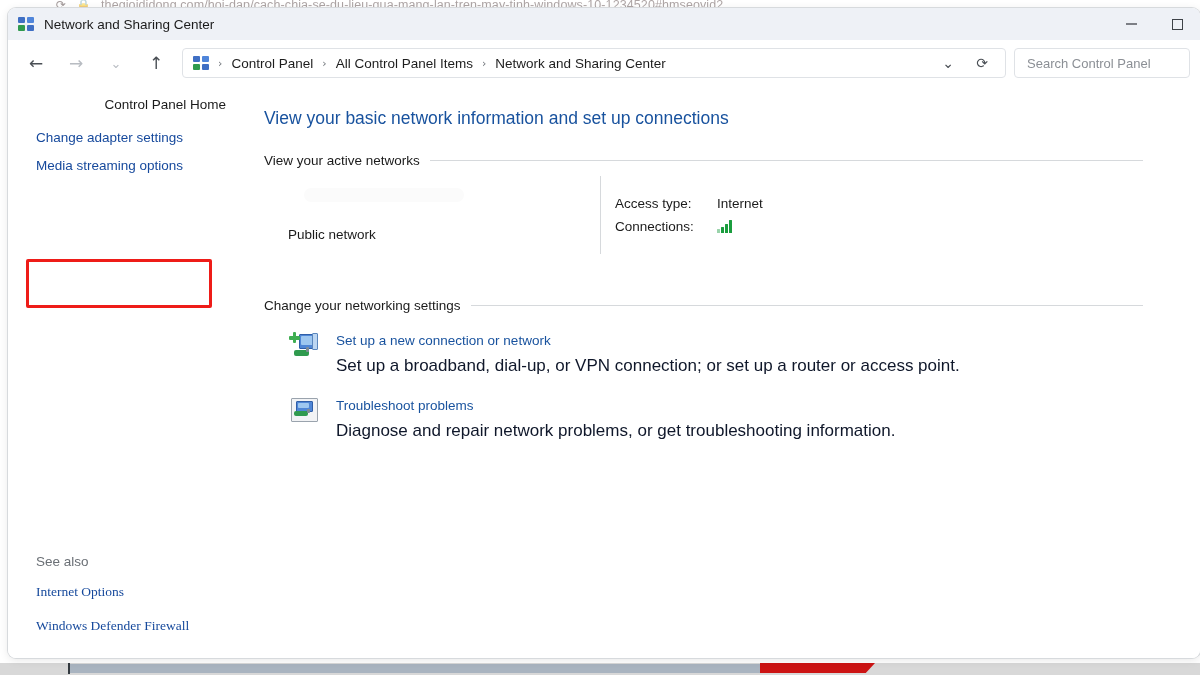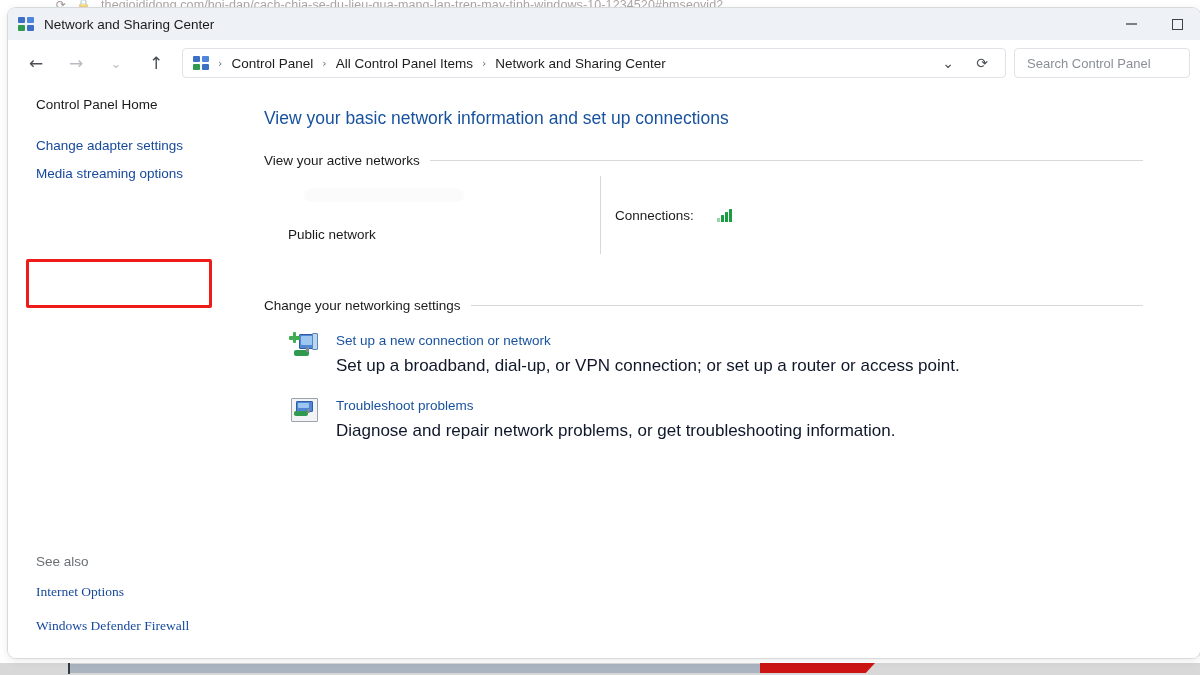--- a/index.html
+++ b/index.html
@@ -286,21 +286,21 @@
     display: block;
     font-size: 13.5px;
     color: #16499c;
     padding: 2px 14px 2px 28px;
     line-height: 1.38;
     cursor: pointer;
     width: 190px;
     box-sizing: content-box;
   }
   .side-link.plain { color: #1b1b1b; }
-  #side-home { margin-bottom: 18px; }
+  #side-home { margin-bottom: 10px; text-align: right; }
   #side-adapter { margin-bottom: 6px; }
   #side-advanced {
     margin-bottom: 6px;
     position: relative;
   }
   #highlight-box {
     position: absolute;
     left: 18px;
     top: 173px;
     width: 186px;
@@ -574,20 +574,24 @@
       </div>
 
       <div id="active-networks">
         <div id="net-left">
           <div id="net-name-redacted"></div>
           <div id="net-type">Public network</div>
         </div>
         <div id="net-divider"></div>
         <div id="net-right">
           <div class="net-row">
+            <span class="k">Access type:</span>
+            <span class="v">Internet</span>
+          </div>
+          <div class="net-row">
             <span class="k">Connections:</span>
             <span class="signal">
               <b></b>
                 <b></b>
                 <b></b>
                 <b></b>
             </span>
           </div>
         </div>
       </div>

